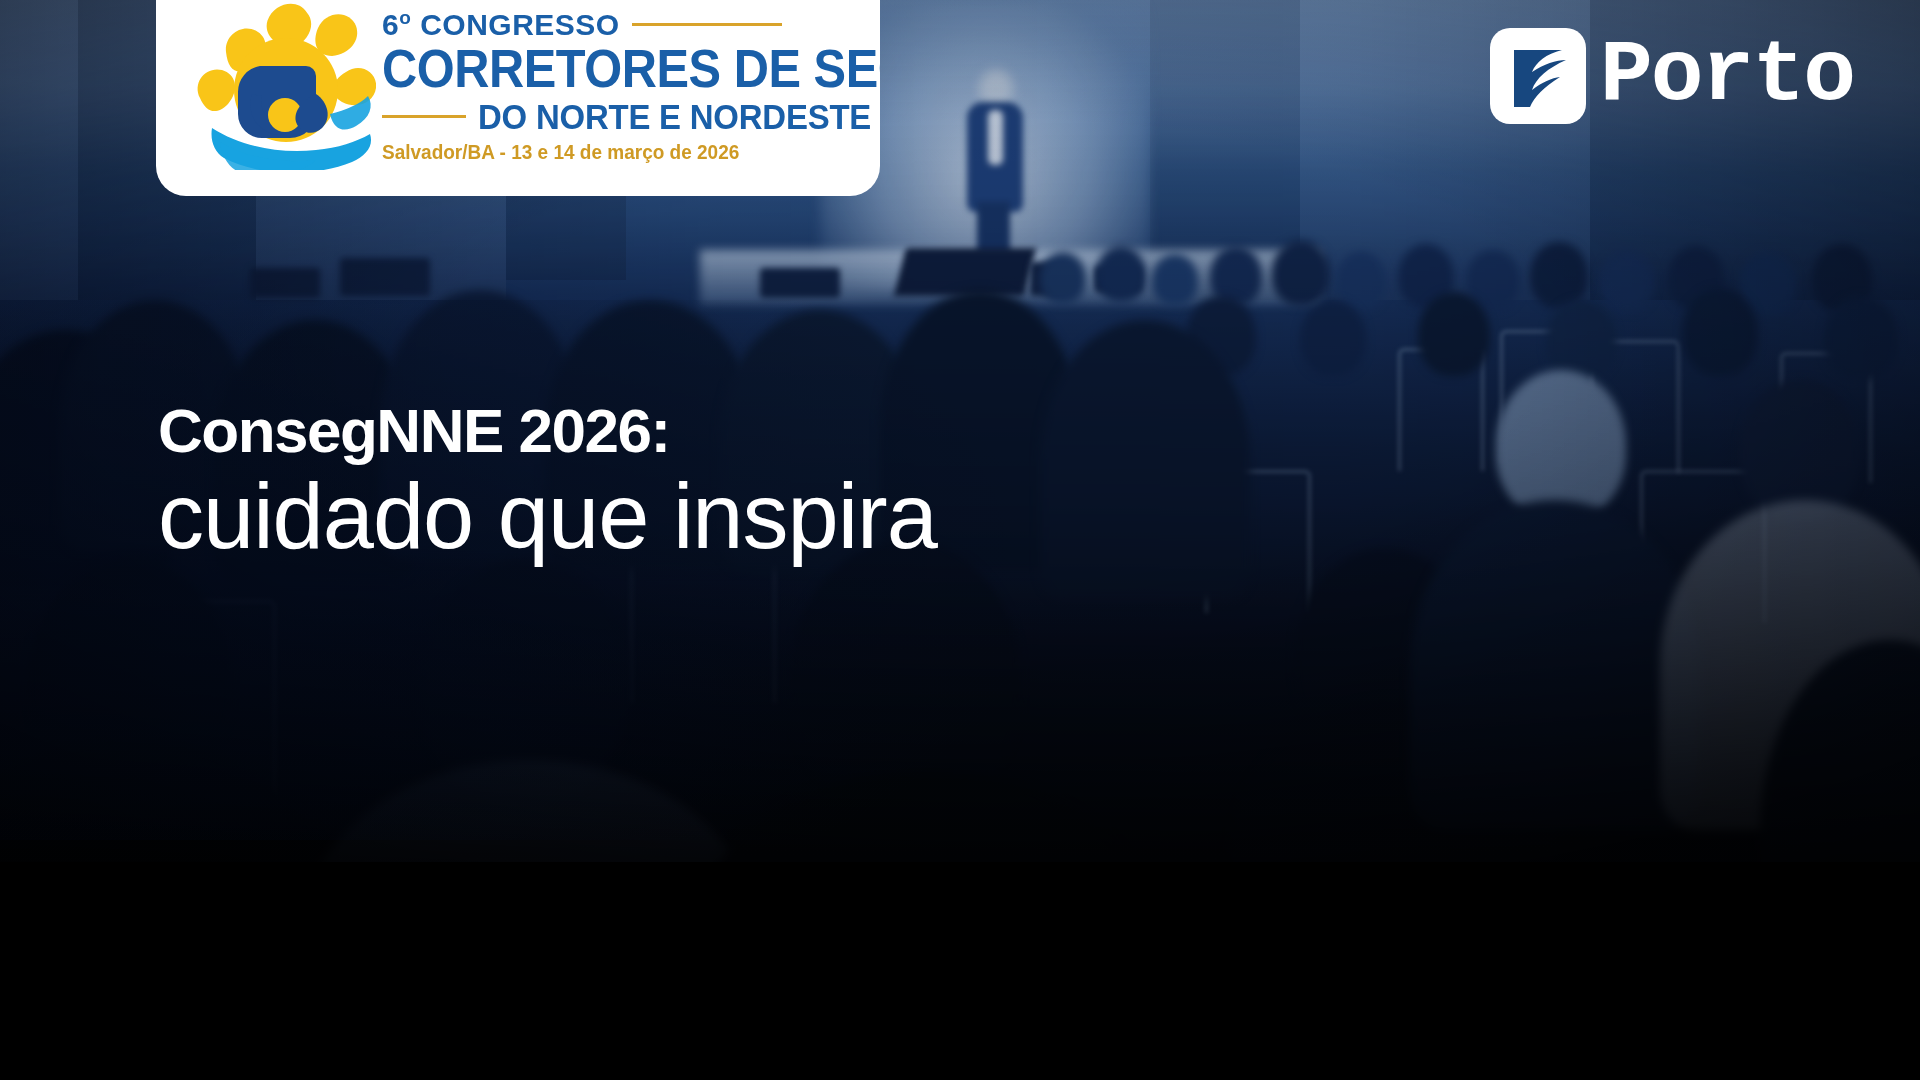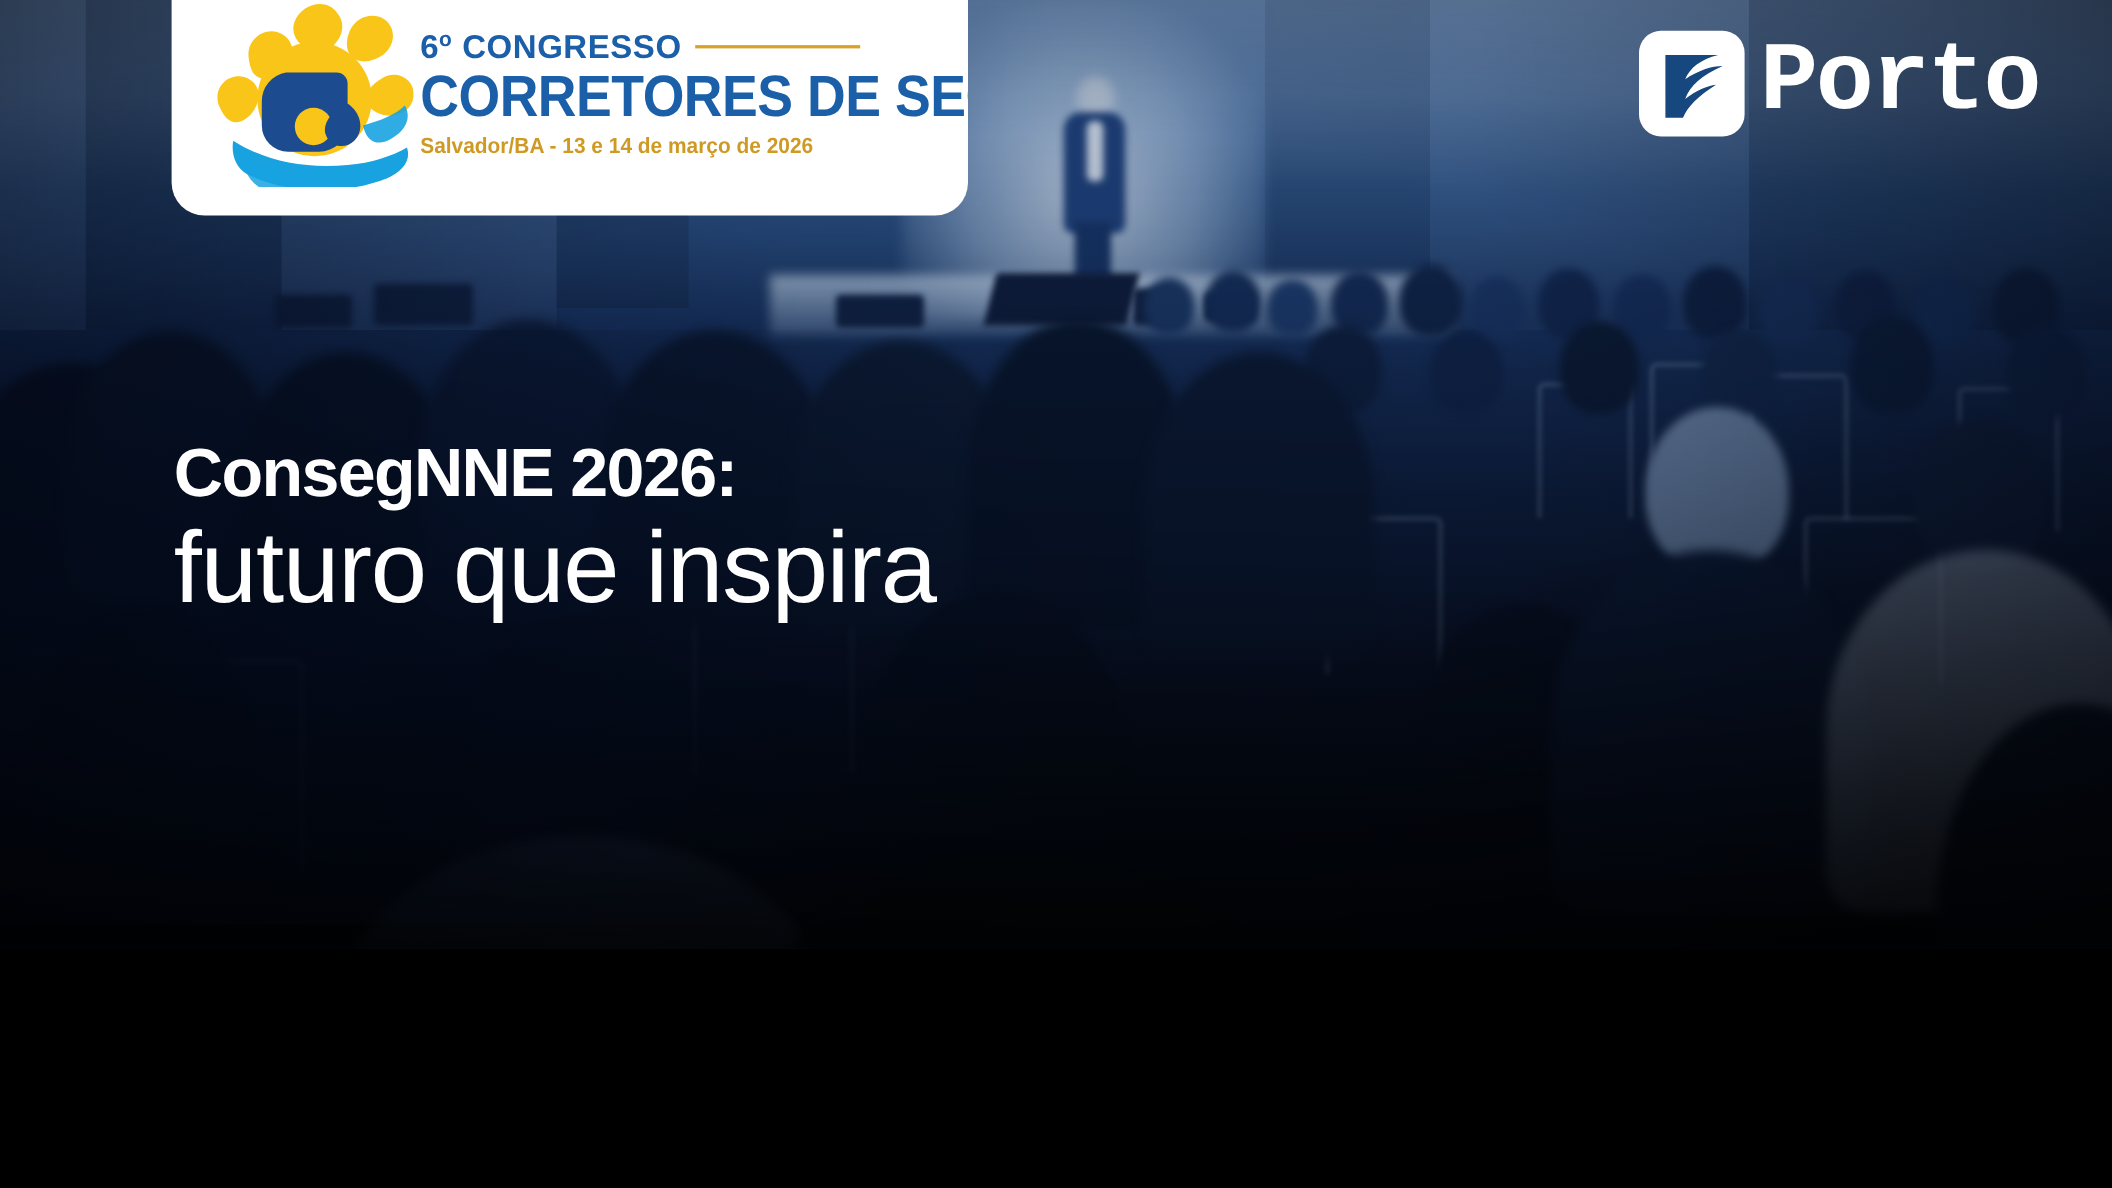--- a/index.html
+++ b/index.html
@@ -443,35 +443,39 @@
 
       <div class="cong-text">
         <div class="cong-l1">
           <span>
             <span>6</span><span class="sup">o</span>
             <span>CONGRESSO</span>
           </span>
           <span class="cong-rule"></span>
         </div>
         <div class="cong-l2">CORRETORES DE SEGUROS</div>
+        <div class="cong-l3row">
+          <span class="cong-rule2"></span>
+          <span class="cong-l3">DO NORTE E NORDESTE</span>
+        </div>
         <div class="cong-l4">Salvador/BA - 13 e 14 de março de 2026</div>
       </div>
 
     </div>
   </div>
 
   <div class="porto">
     <div class="porto-mark">
       <svg viewBox="0 0 72 72" width="72" height="72" aria-hidden="true">
         <g fill="#17477f">
           <path d="M12 10 h48 c-16 4 -26 12 -30 22 c12 -8 24 -12 34 -12 c-18 8 -30 18 -34 30 c10 -8 20 -12 28 -13 c-16 10 -26 20 -30 30 h-16 z"></path>
         </g>
       </svg>
     </div>
     <div class="porto-word">Porto</div>
   </div>
 
   <div class="headline">
     <div class="hl-line hl-1">ConsegNNE 2026:</div>
-    <div class="hl-line hl-2">futuro que inspira</div>
+    <div class="hl-line hl-2">cuidado que inspira</div>
   </div>
 
 </div>
 
 </body></html>

